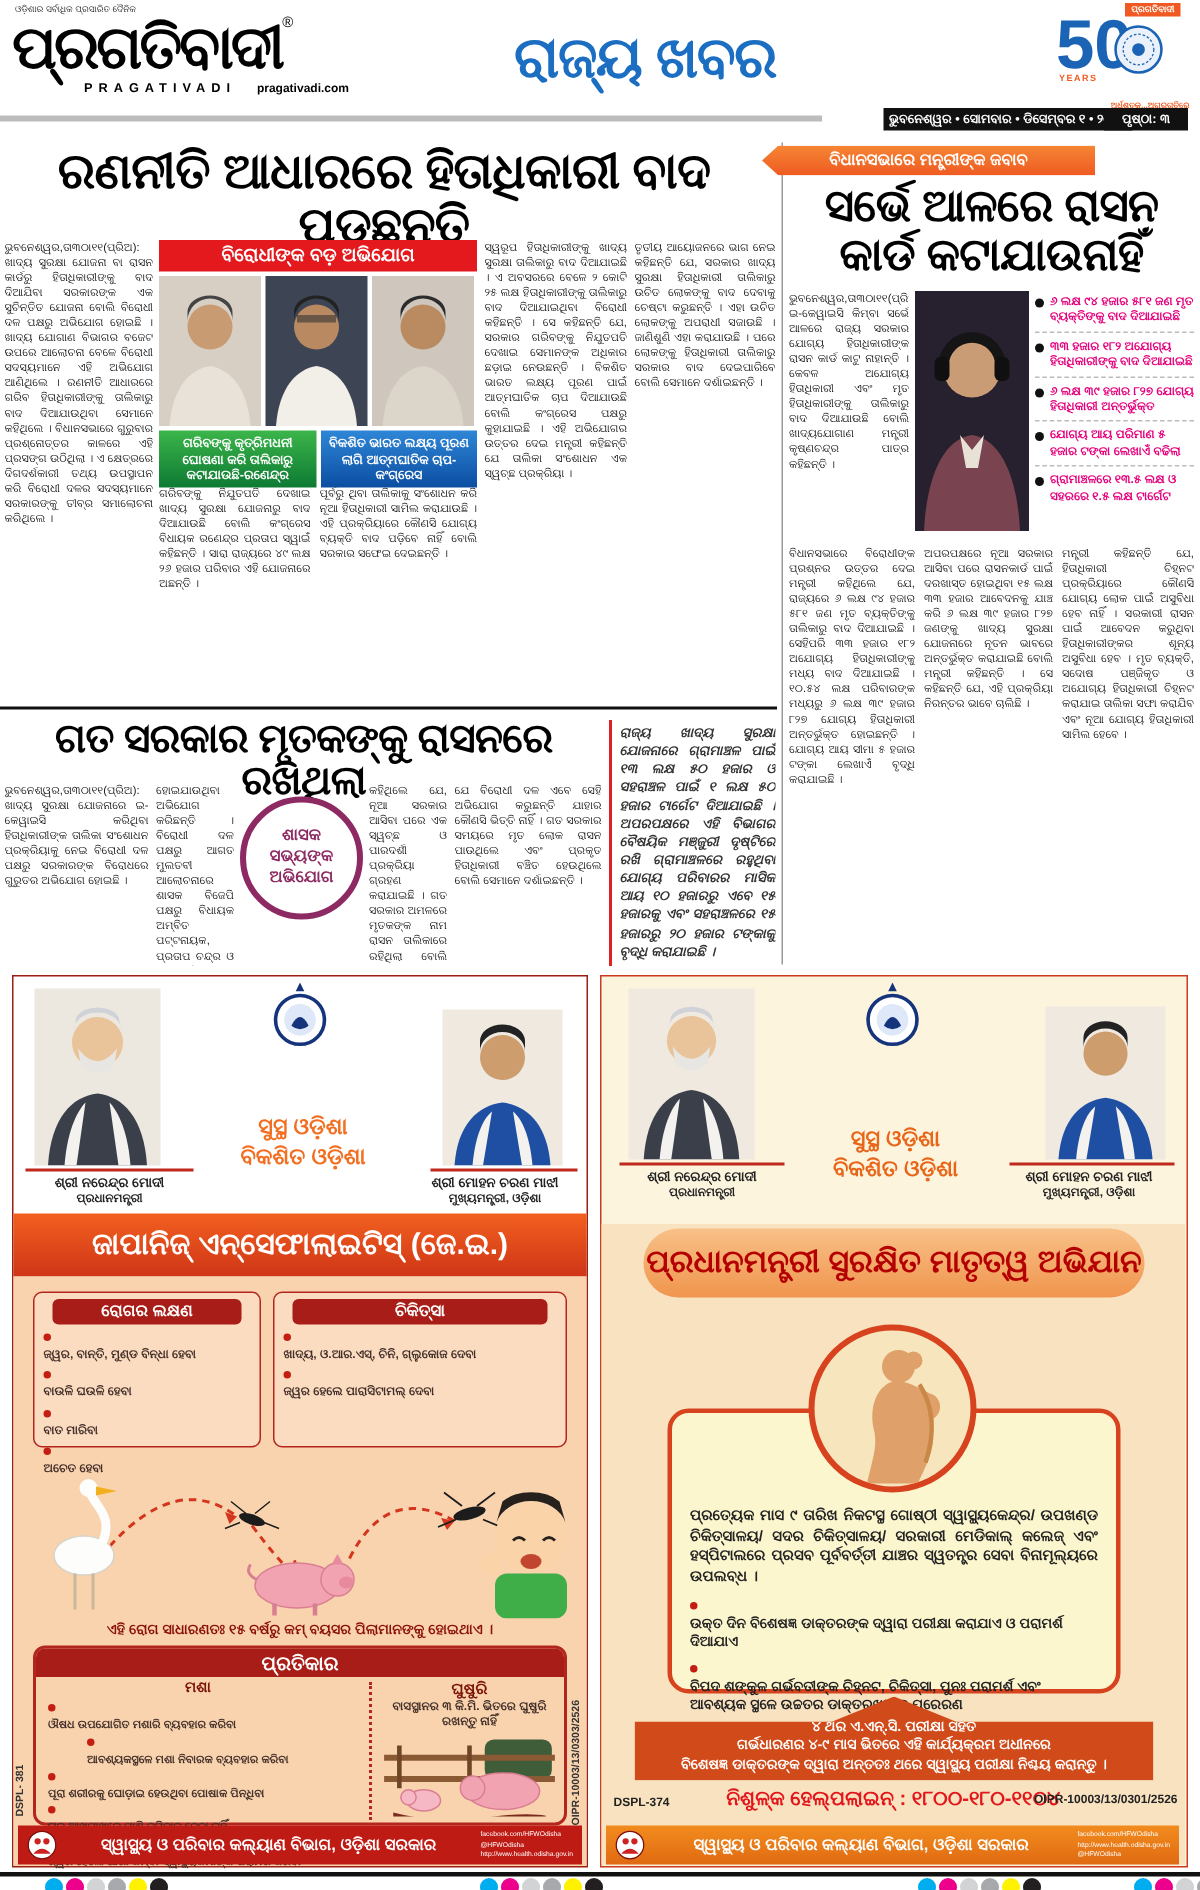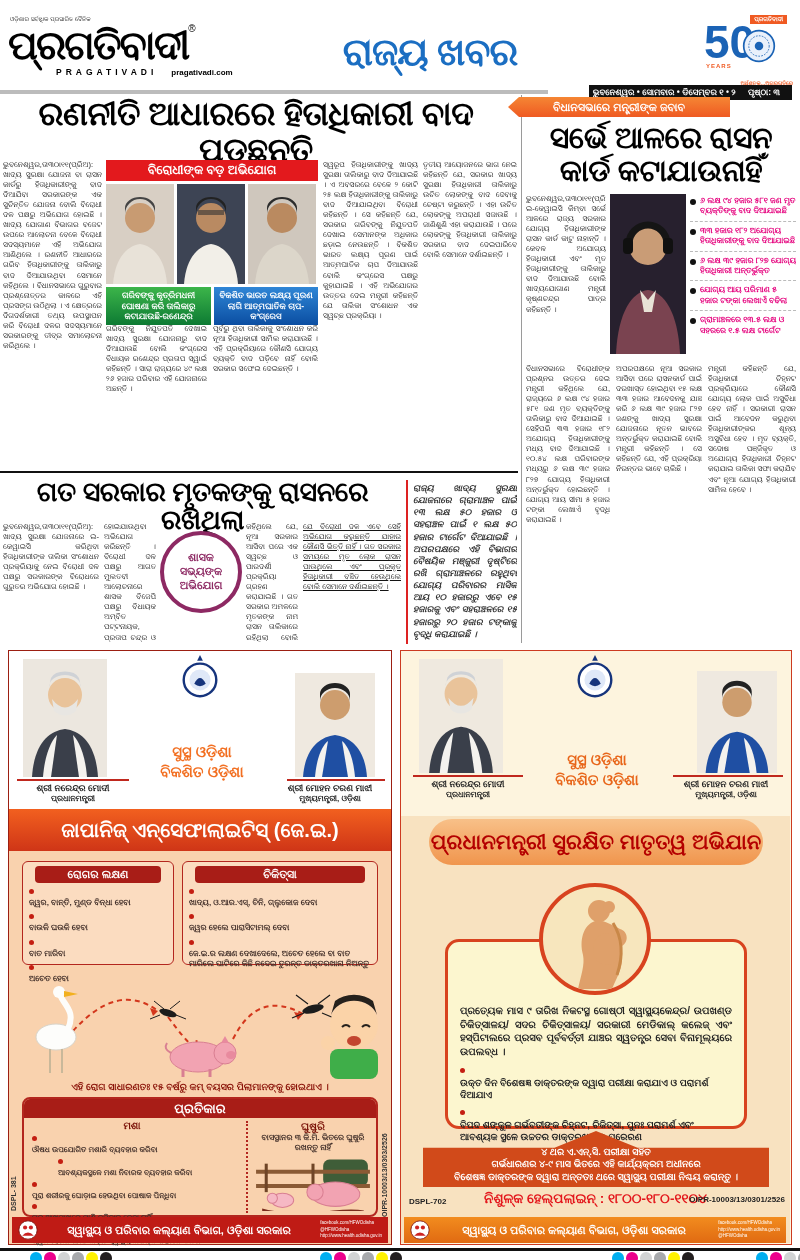--- a/index.html
+++ b/index.html
@@ -29,21 +29,21 @@
   .ad-li .t{font-size:8px;font-weight:bold;color:#43302a;line-height:1.3;text-align:left;}
   .vtext{writing-mode:vertical-rl;transform:rotate(180deg);font-size:7px;font-weight:bold;color:#333;}
   .footbar{display:flex;align-items:center;gap:6px;padding:0 6px;}
   .soc{font-size:4.5px;color:#fff;line-height:1.5;text-align:left;}
   .dotrow{display:flex;gap:2px;}
   .dotrow span{width:12px;height:12px;border-radius:50%;display:block;}
 </style>
 </head>
 <body>
 
-<div class="abs" style="left:0;top:13px;width:800px;height:92px;">
+<div class="abs" style="left:0;top:0;width:800px;height:92px;">
   <div class="abs" style="left:10px;top:3px;font-size:6px;color:#222;">ଓଡ଼ିଶାର ସର୍ବାଧିକ ପ୍ରସାରିତ ଦୈନିକ</div>
   <div class="abs" style="left:8px;top:10px;width:240px;">
     <span class="b" style="font-size:40px;letter-spacing:-2px;color:#000;">ପ୍ରଗତିବାଦୀ</span><span style="font-size:10px;vertical-align:top;">®</span>
     <div style="display:flex;gap:14px;align-items:baseline;margin-top:-2px;">
       <span class="b" style="font-size:8.5px;letter-spacing:4px;color:#000;margin-left:48px;">PRAGATIVADI</span>
       <span class="b" style="font-size:8px;color:#000;">pragativadi.com</span>
     </div>
   </div>
   <div class="abs b ctr" style="left:300px;top:18px;width:260px;font-size:38px;color:#1b6ec2;letter-spacing:-1px;">ରାଜ୍ୟ ଖବର</div>
   <div class="abs" style="left:698px;top:2px;width:95px;height:72px;">
@@ -142,21 +142,21 @@
   <div class="abs" style="left:0;top:471px;width:518px;height:2px;background:#111;"></div>
   <div class="abs hl ctr" style="left:0;top:478px;width:405px;font-size:27px;line-height:1.05;">ଗତ ସରକାର ମୃତକଙ୍କୁ ରାସନରେ ରଖିଥିଲା</div>
   <div class="abs col" style="left:3px;top:522px;width:96px;height:122px;">ଭୁବନେଶ୍ୱର,ତା୩୦ା୧୧(ପ୍ରିଅ): ଖାଦ୍ୟ ସୁରକ୍ଷା ଯୋଜନାରେ ଇ-କେୱାଇସି କରିଥିବା ହିତାଧିକାରୀଙ୍କ ତାଲିକା ସଂଶୋଧନ ପ୍ରକ୍ରିୟାକୁ ନେଇ ବିରୋଧୀ ଦଳ ପକ୍ଷରୁ ସରକାରଙ୍କ ବିରୋଧରେ ଗୁରୁତର ଅଭିଯୋଗ ହୋଇଛି ।</div>
   <div class="abs col" style="left:104px;top:522px;width:52px;height:122px;">ହୋଇଯାଉଥିବା ଅଭିଯୋଗ କରିଛନ୍ତି । ବିରୋଧୀ ଦଳ ପକ୍ଷରୁ ଆଗତ ମୁଲତବୀ ଆଲୋଚନାରେ ଶାସକ ବିଜେପି ପକ୍ଷରୁ ବିଧାୟକ ଅମ୍ବିତ ପଟ୍ଟନାୟକ, ପ୍ରତାପ ଚନ୍ଦ୍ର ଓ ଦଳଗୋବିନ୍ଦ ଏହା ଦର୍ଶାଇଥିଲେ ।</div>
   <div class="abs badge-circle" style="left:160px;top:531px;">
     <div><span>ଶାସକ</span><br>
          <span>ସଭ୍ୟଙ୍କ</span><br>
          <span>ଅଭିଯୋଗ</span></div>
   </div>
   <div class="abs col" style="left:246px;top:522px;width:52px;height:122px;">କହିଥିଲେ ଯେ, ନୂଆ ସରକାର ଆସିବା ପରେ ଏକ ସ୍ୱଚ୍ଛ ଓ ପାରଦର୍ଶୀ ପ୍ରକ୍ରିୟା ଗ୍ରହଣ କରାଯାଇଛି । ଗତ ସରକାର ଅମଳରେ ମୃତକଙ୍କ ନାମ ରାସନ ତାଲିକାରେ ରହିଥିଲା ବୋଲି ଶାସକ ଦଳର ସଦସ୍ୟମାନେ କହିଛନ୍ତି ।</div>
-  <div class="abs col" style="left:303px;top:522px;width:98px;height:122px;text-decoration:underline;">ଯେ ବିରୋଧୀ ଦଳ ଏବେ ସେହି ଅଭିଯୋଗ କରୁଛନ୍ତି ଯାହାର କୌଣସି ଭିତ୍ତି ନାହିଁ । ଗତ ସରକାର ସମୟରେ ମୃତ ଲୋକ ରାସନ ପାଉଥିଲେ ଏବଂ ପ୍ରକୃତ ହିତାଧିକାରୀ ବଞ୍ଚିତ ହେଉଥିଲେ ବୋଲି ସେମାନେ ଦର୍ଶାଇଛନ୍ତି ।</div>
+  <div class="abs col" style="left:303px;top:522px;width:98px;height:122px;">ଯେ ବିରୋଧୀ ଦଳ ଏବେ ସେହି ଅଭିଯୋଗ କରୁଛନ୍ତି ଯାହାର କୌଣସି ଭିତ୍ତି ନାହିଁ । ଗତ ସରକାର ସମୟରେ ମୃତ ଲୋକ ରାସନ ପାଉଥିଲେ ଏବଂ ପ୍ରକୃତ ହିତାଧିକାରୀ ବଞ୍ଚିତ ହେଉଥିଲେ ବୋଲି ସେମାନେ ଦର୍ଶାଇଛନ୍ତି ।</div>
   <div class="abs" style="left:406px;top:480px;width:2px;height:164px;background:#d22;"></div>
   <div class="abs b" style="left:413px;top:482px;width:104px;height:162px;font-style:italic;font-size:9px;line-height:1.35;color:#333;text-align:justify;overflow:hidden;">ରାଜ୍ୟ ଖାଦ୍ୟ ସୁରକ୍ଷା ଯୋଜନାରେ ଗ୍ରାମାଞ୍ଚଳ ପାଇଁ ୧୩ ଲକ୍ଷ ୫୦ ହଜାର ଓ ସହରାଞ୍ଚଳ ପାଇଁ ୧ ଲକ୍ଷ ୫୦ ହଜାର ଟାର୍ଗେଟ ଦିଆଯାଇଛି । ଅପରପକ୍ଷରେ ଏହି ବିଭାଗର ବୈଷୟିକ ମଞ୍ଜୁରୀ ଦୃଷ୍ଟିରେ ରଖି ଗ୍ରାମାଞ୍ଚଳରେ ରହୁଥିବା ଯୋଗ୍ୟ ପରିବାରର ମାସିକ ଆୟ ୧୦ ହଜାରରୁ ଏବେ ୧୫ ହଜାରକୁ ଏବଂ ସହରାଞ୍ଚଳରେ ୧୫ ହଜାରରୁ ୨୦ ହଜାର ଟଙ୍କାକୁ ବୃଦ୍ଧି କରାଯାଇଛି ।</div>
 </div>
 
 <div class="abs" style="left:8px;top:650px;width:384px;height:595px;border:1px solid #9c1f12;background:#fff;box-sizing:border-box;">
   <svg class="abs" viewBox="0 0 40 48" style="left:171px;top:4px;width:40px;height:46px;">
     <path d="M20,0 l3,6 h-6 z" fill="#16347c"></path>
     <circle cx="20" cy="26" r="17" fill="#fff" stroke="#16347c" stroke-width="2.5"></circle>
     <circle cx="20" cy="26" r="11" fill="#dfe8f8"></circle>
     <path d="M14,30 q6,-12 12,0 q-6,5 -12,0 z" fill="#16347c"></path>
@@ -209,24 +209,20 @@
   </div>
   <div class="abs" style="left:173px;top:210px;width:196px;height:104px;background:#fbdcc0;border:1.5px solid #b3261e;border-radius:6px;box-sizing:border-box;padding:2px 6px;">
     <div class="adbox-hd" style="font-size:11px;line-height:17px;margin:2px 6px;">ଚିକିତ୍ସା</div>
     <div class="ad-li">
         <span class="d"></span>
         <span class="t">ଖାଦ୍ୟ, ଓ.ଆର.ଏସ୍, ଚିନି, ଗ୍ଲୁକୋଜ ଦେବା</span>
       </div>
     <div class="ad-li">
         <span class="d"></span>
         <span class="t">ଜ୍ୱର ହେଲେ ପାରାସିଟାମଲ୍ ଦେବା</span>
-      </div>
-    <div class="ad-li">
-        <span class="d"></span>
-        <span class="t">ଜେ.ଇ.ର ଲକ୍ଷଣ ଦେଖାଦେଲେ, ଅଚେତ ହେଲେ ବା ବାତ ମାରିଲେ ପାଟିରେ କିଛି ନଦେଇ ତୁରନ୍ତ ଡାକ୍ତରଖାନା ନିଅନ୍ତୁ</span>
       </div>
   </div>
 
   <svg class="abs" viewBox="0 0 364 110" style="left:9px;top:318px;width:364px;height:110px;">
     <path d="M55,62 Q100,12 140,42" fill="none" stroke="#d3361c" stroke-width="2" stroke-dasharray="5 4"></path>
     <path d="M140,42 l-8,-3 l3,8 z" fill="#d3361c"></path>
     <path d="M150,48 Q185,95 178,70" fill="none" stroke="#d3361c" stroke-width="2" stroke-dasharray="5 4"></path>
     <path d="M215,70 Q240,20 285,45" fill="none" stroke="#d3361c" stroke-width="2" stroke-dasharray="5 4"></path>
     <path d="M285,45 l-9,-2 l4,8 z" fill="#d3361c"></path>
 
@@ -380,21 +376,21 @@
 
   <div class="abs w b ctr" style="left:22px;top:480px;width:346px;height:56px;background:#d14a1a;
               clip-path:polygon(0 30%,38% 30%,50% 0,62% 30%,100% 30%,100% 100%,0 100%);
               display:flex;flex-direction:column;justify-content:flex-end;padding-bottom:3px;box-sizing:border-box;">
     <div style="font-size:9.5px;line-height:1.35;">୪ ଥର ଏ.ଏନ୍.ସି. ପରୀକ୍ଷା ସହିତ</div>
     <div style="font-size:9.5px;line-height:1.35;">ଗର୍ଭଧାରଣର ୪-୯ ମାସ ଭିତରେ ଏହି କାର୍ଯ୍ୟକ୍ରମ ଅଧୀନରେ</div>
     <div style="font-size:9.5px;line-height:1.35;">ବିଶେଷଜ୍ଞ ଡାକ୍ତରଙ୍କ ଦ୍ୱାରା ଅନ୍ତତଃ ଥରେ ସ୍ୱାସ୍ଥ୍ୟ ପରୀକ୍ଷା ନିଶ୍ଚୟ କରାନ୍ତୁ ।</div>
   </div>
 
   <div class="abs b ctr" style="left:0;top:540px;width:389px;font-size:13.5px;color:#e3161b;">ନିଶୁଳ୍କ ହେଲ୍ପଲାଇନ୍ : ୧୮୦୦-୧୮୦-୧୧୦୪</div>
-  <div class="abs b" style="left:8px;top:546px;font-size:8px;color:#222;">DSPL-702</div>
+  <div class="abs b" style="left:8px;top:546px;font-size:8px;color:#222;">DSPL-374</div>
   <div class="abs b" style="right:6px;top:544px;font-size:8px;color:#222;">OIPR-10003/13/0301/2526</div>
 
   <div class="abs footbar" style="left:3px;top:566px;width:382px;height:26px;background:linear-gradient(180deg,#f28c1e,#e06a12);box-sizing:border-box;">
     <svg viewBox="0 0 24 24" style="width:20px;height:20px;flex:0 0 20px;">
       <circle cx="12" cy="12" r="11" fill="#fff" stroke="#7a0f0b"></circle>
       <circle cx="8.5" cy="9" r="2.5" fill="#c22"></circle>
         <circle cx="15.5" cy="9" r="2.5" fill="#c22"></circle>
       <path d="M5,19 q7,-8 14,0 z" fill="#c22"></path>
     </svg>
     <div class="b w ctr" style="flex:1;font-size:11px;">ସ୍ୱାସ୍ଥ୍ୟ ଓ ପରିବାର କଲ୍ୟାଣ ବିଭାଗ, ଓଡ଼ିଶା ସରକାର</div>

